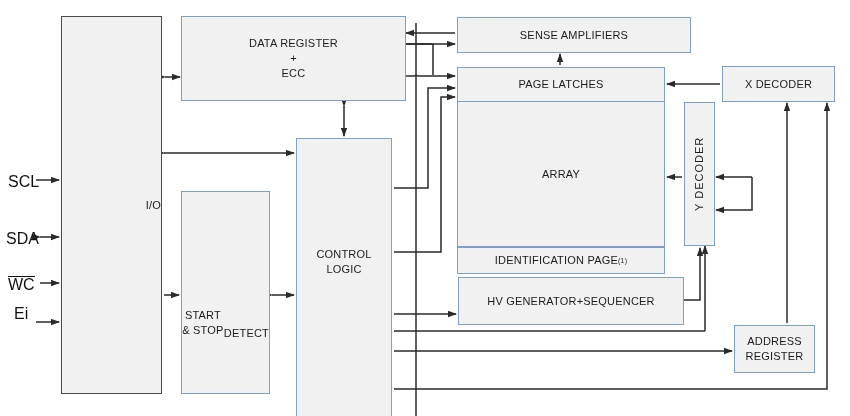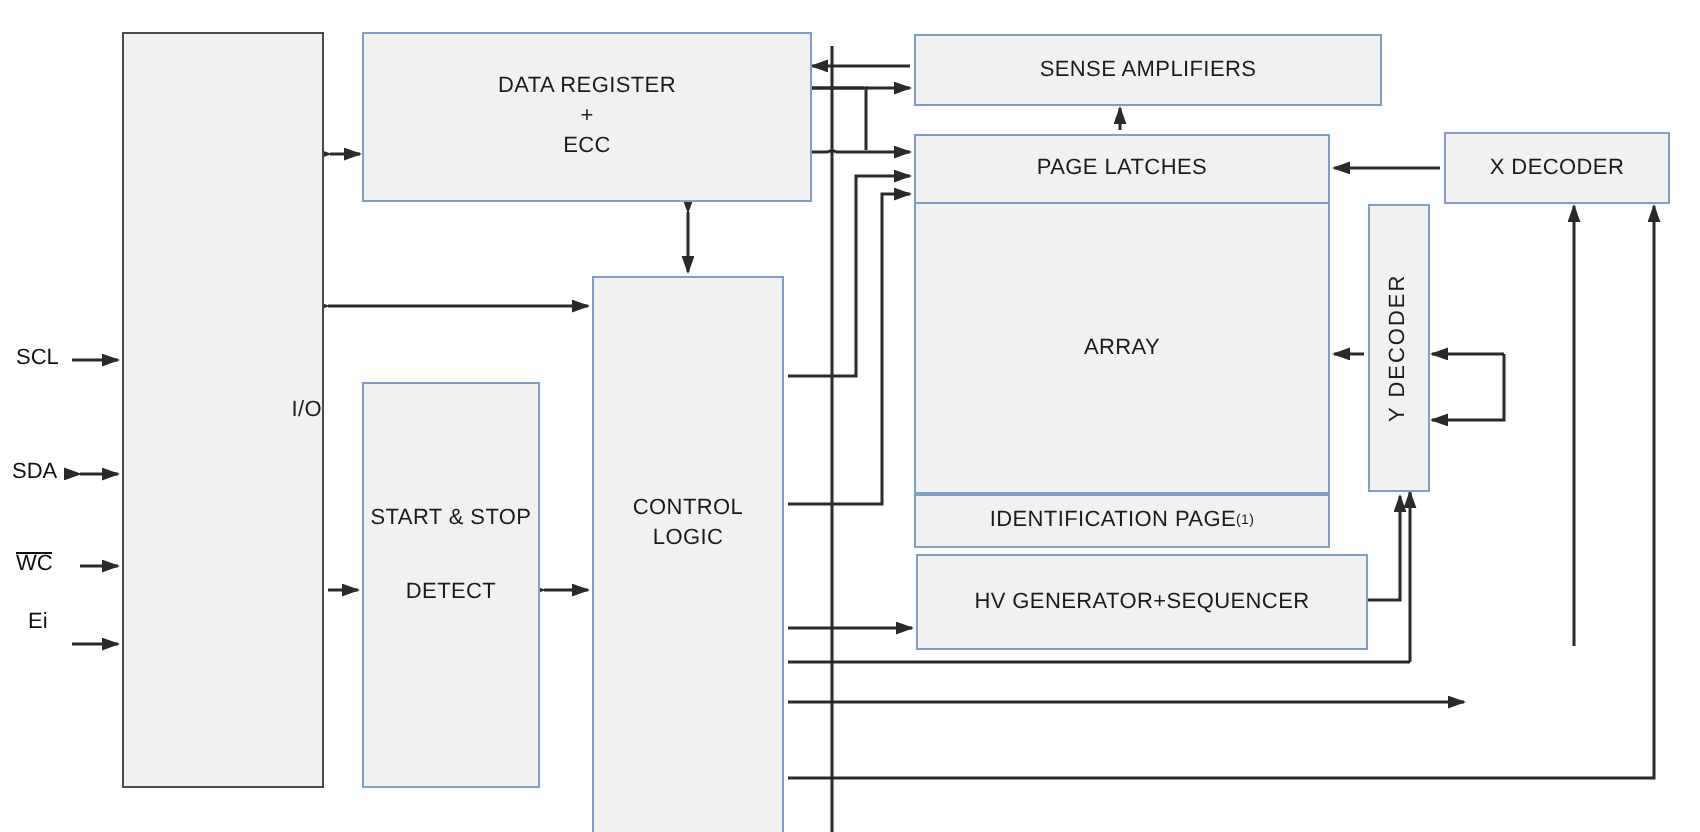--- a/index.html
+++ b/index.html
@@ -4,21 +4,21 @@
 <style>
   html,body{margin:0;padding:0;background:#ffffff;}
   body{font-family:"Liberation Sans",sans-serif;}
   #diagram{position:relative;width:850px;height:416px;background:#ffffff;overflow:hidden;}
   svg#wires{position:absolute;left:0;top:0;width:850px;height:416px;}
   .blk{position:absolute;box-sizing:border-box;background:#f1f1f1;border:1px solid #7f9fc4;
        display:flex;align-items:center;justify-content:center;text-align:center;
        font-size:11px;color:#1b1b1b;letter-spacing:.2px;line-height:1.35;}
   .blk.dark{border:1px solid #4a4a4a;}
   .blk.vert{writing-mode:vertical-rl;transform:rotate(180deg);letter-spacing:1px;}
-  .pinlabel{position:absolute;font-size:11px;color:#111;white-space:nowrap;}
+  .pinlabel{position:absolute;font-size:16px;color:#111;white-space:nowrap;}
   .ovl{border-top:1px solid #111;padding-top:0px;display:inline-block;line-height:1.05;}
   .sup{font-size:7px;vertical-align:super;}
   .lbltxt{display:block;}
 </style>
 </head>
 <body>
 
 <div id="diagram">
 
   <svg id="wires" viewBox="0 0 850 416" xmlns="http://www.w3.org/2000/svg">
@@ -97,21 +97,21 @@
   <div class="blk dark" style="left:61px;top:16px;width:101px;height:378px;justify-content:flex-end;">
     <span class="lbltxt">I/O</span>
   </div>
 
   <div class="blk" style="left:181px;top:16px;width:225px;height:85px;flex-direction:column;">
     <span class="lbltxt">DATA REGISTER</span>
     <span class="lbltxt">+</span>
     <span class="lbltxt">ECC</span>
   </div>
 
-  <div class="blk" style="left:181px;top:191px;width:89px;height:203px;flex-direction:column;justify-content:flex-start;padding-top:60px;">
+  <div class="blk" style="left:181px;top:191px;width:89px;height:203px;flex-direction:row;justify-content:flex-start;padding-top:60px;">
     <span class="lbltxt">START &amp; STOP</span>
     <span class="lbltxt" style="margin-top:22px;">DETECT</span>
   </div>
 
   <div class="blk" style="left:296px;top:138px;width:96px;height:280px;flex-direction:column;justify-content:flex-start;padding-top:108px;">
     <span class="lbltxt">CONTROL</span>
     <span class="lbltxt">LOGIC</span>
   </div>
 
   <div class="blk" style="left:457px;top:17px;width:234px;height:36px;">
@@ -138,14 +138,18 @@
   </div>
 
   <div class="blk" style="left:722px;top:66px;width:113px;height:36px;justify-content:center;">
     <span class="lbltxt">X DECODER</span>
   </div>
 
   <div class="blk vert" style="left:684px;top:102px;width:31px;height:144px;">
     <span class="lbltxt">Y DECODER</span>
   </div>
 
+  <div class="blk" style="left:734px;top:325px;width:81px;height:48px;flex-direction:column;">
+    <span class="lbltxt">ADDRESS</span>
+    <span class="lbltxt">REGISTER</span>
+  </div>
 
 </div>
 
 </body></html>

